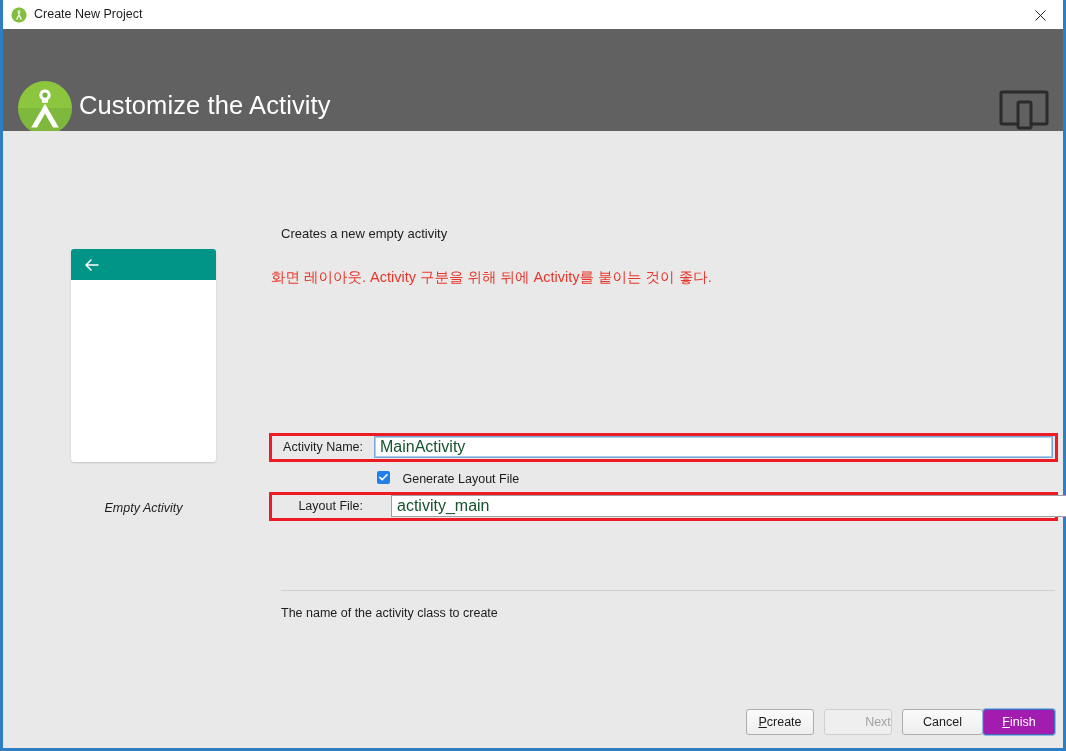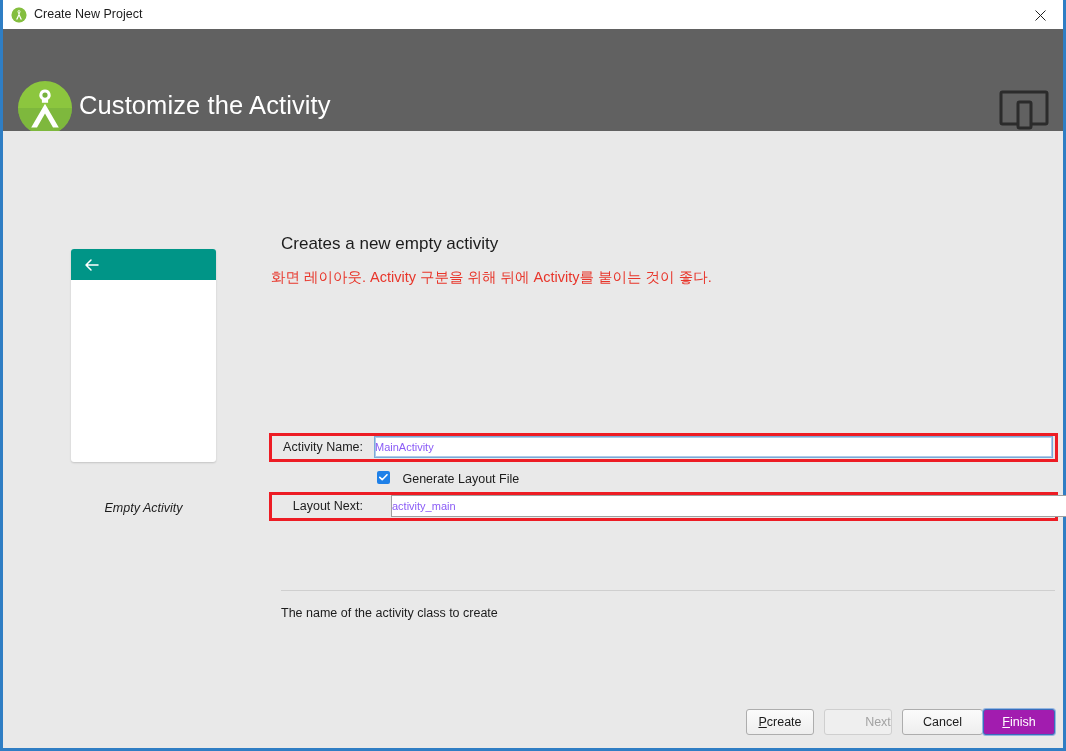--- a/index.html
+++ b/index.html
@@ -122,24 +122,23 @@
     text-align: center;
     font-size: 12.5px;
     color: #1c1c1c;
     font-style: italic;
   }
 
   
   #desc-text {
     position: absolute;
     left: 278px; top: 95px;
-    font-size: 17px;
-    color: #1c1c1c;
-    white-space: nowrap;
-    margin-top: 8px;
+    font-size: 13px;
+    color: #1c1c1c;
+    white-space: nowrap;
   }
   #korean-note {
     position: absolute;
     left: 268px; top: 137px;
     font-size: 14.5px;
     color: #e8352a;
     white-space: nowrap;
   }
 
   
@@ -160,23 +159,23 @@
     white-space: nowrap;
   }
   #label-activity { left: 200px; top: 309px; width: 160px; }
   #label-layout   { left: 200px; top: 368px; width: 160px; }
 
   .text-field {
     position: absolute;
     box-sizing: border-box;
     background: #ffffff;
     font-family: "Liberation Sans", "DejaVu Sans", sans-serif;
-    font-size: 11px;
-    color: #8b5cf6;
-    padding: 0 0;
+    font-size: 16px;
+    color: #14532d;
+    padding: 0 5px;
     outline: none;
   }
   #field-activity {
     left: 371px; top: 305px;
     width: 679px; height: 22px;
     border: 1px solid #7aa9d8;
     box-shadow: 0 0 0 1px #aecbe8 inset;
   }
   #field-layout {
     left: 371px; top: 364px;
@@ -326,21 +325,21 @@
 
     <div class="cb-row" id="cb-row-generate">
       <span class="cb-box">
         <svg width="9" height="7" viewBox="0 0 9 7">
           <path d="M0.8 3.4 3.2 5.7 8.0 0.8" fill="none" stroke="#ffffff" stroke-width="1.6" stroke-linecap="round" stroke-linejoin="round"></path>
         </svg>
       </span>
       <span class="cb-label">Generate Layout File</span>
     </div>
 
-    <div class="field-label" id="label-layout">Layout Next:</div>
+    <div class="field-label" id="label-layout">Layout File:</div>
     <input class="text-field" id="field-layout" type="text" value="activity_main" style="">
 
 
     <div id="separator"></div>
     <div id="help-text">The name of the activity class to create</div>
   </div>
 
   <div class="btn" id="btn-previous">
     <u>P</u><span>create</span>
   </div>

